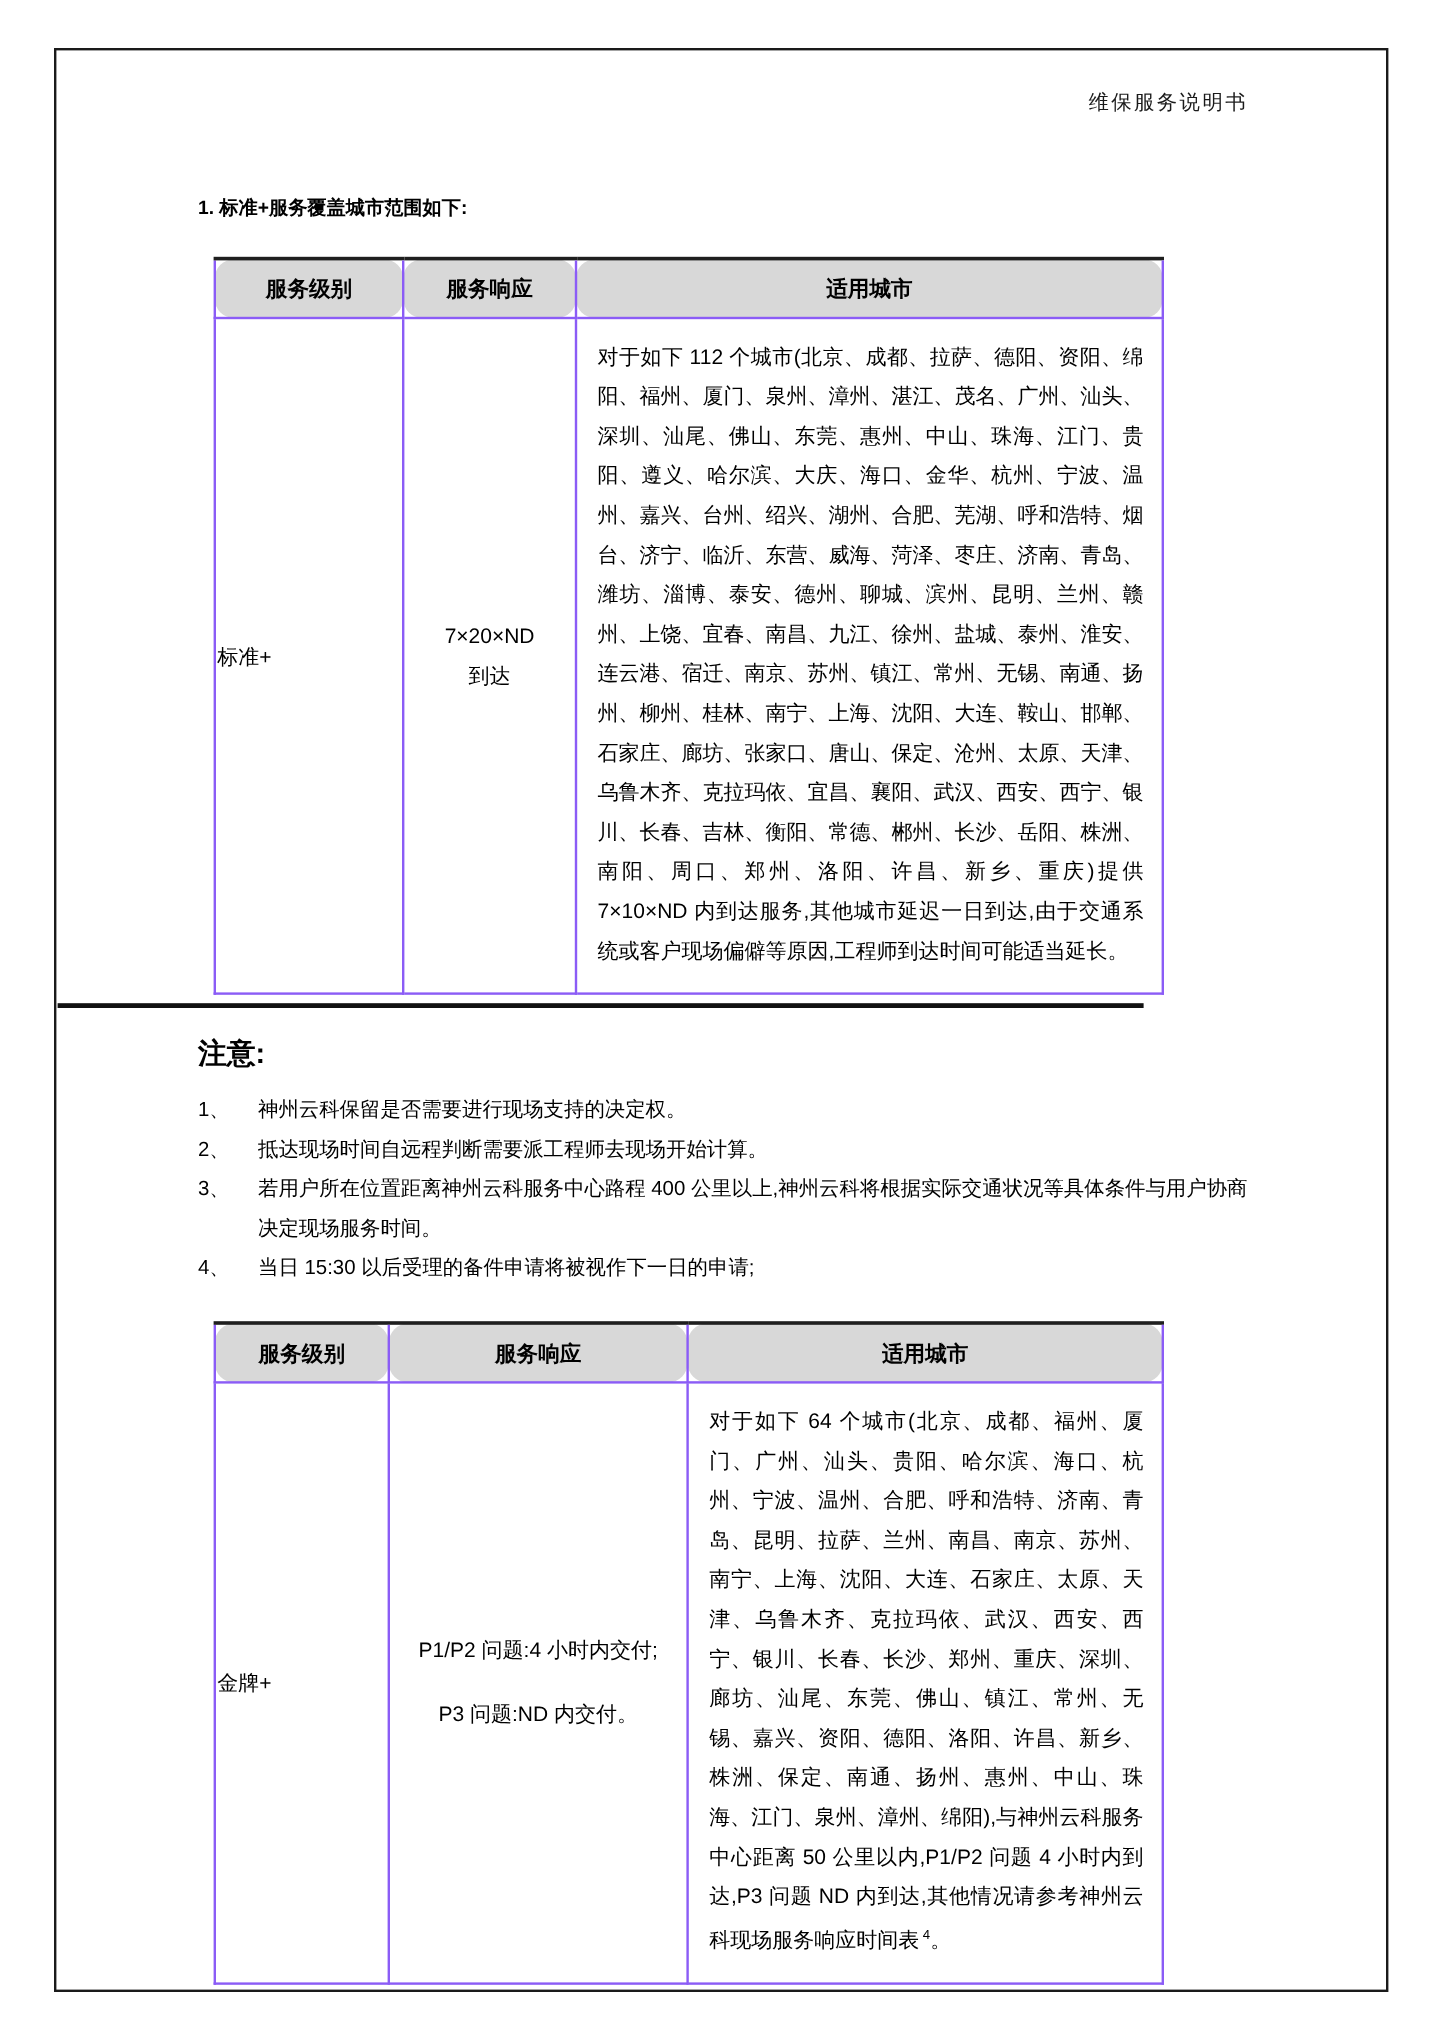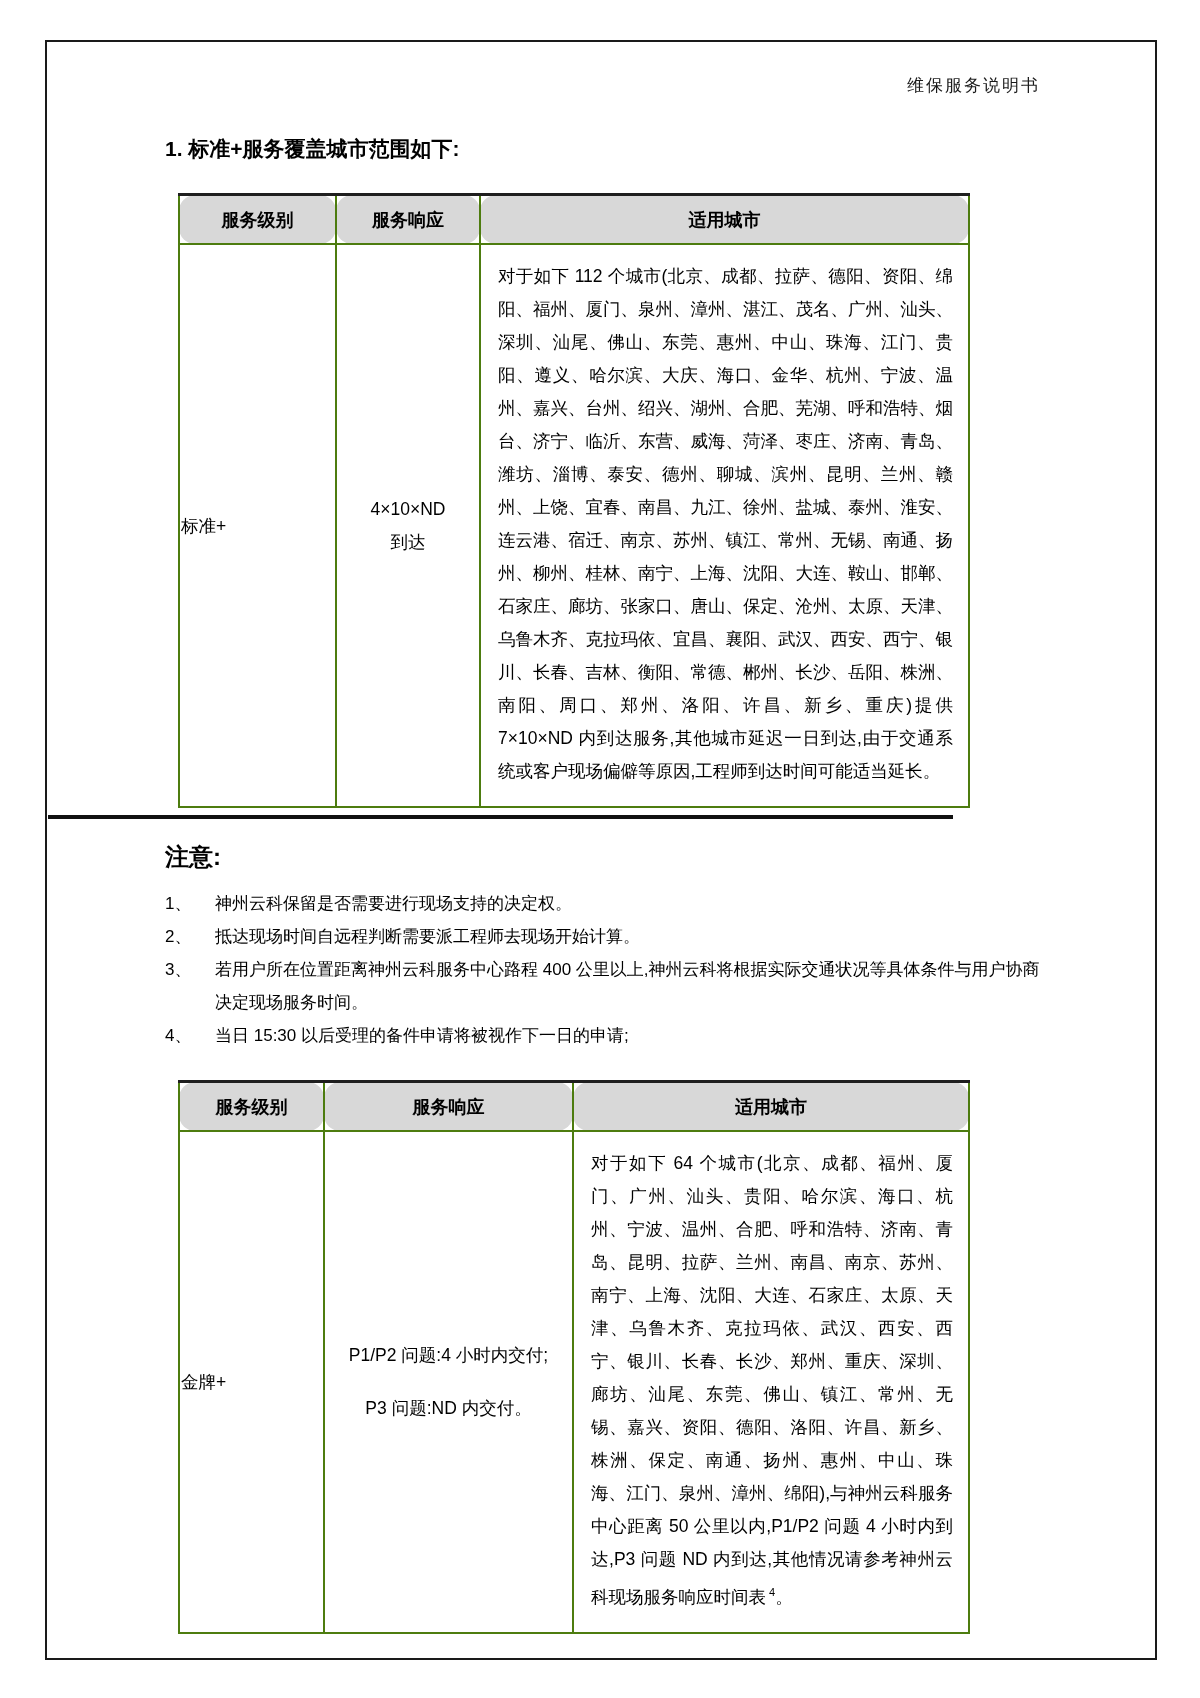--- a/index.html
+++ b/index.html
@@ -23,33 +23,33 @@
   }
   .doc-header {
     margin-top:74px;
     text-align:right;
     font-family:"Liberation Serif", serif;
     font-size:17px;
     color:#1a1a1a;
     letter-spacing:2px;
   }
   h1.sec-heading {
-    margin:38px 0 0 0;
-    font-size:21px;
+    margin:66px 0 0 0;
+    font-size:16px;
     font-weight:bold;
     color:#000;
   }
   .svc-table {
     border-collapse:collapse;
     margin-left:13px;
     width:786px;
     table-layout:fixed;
   }
   .svc-table th, .svc-table td {
-    border:2px solid #4d7c0f;
+    border:2px solid #8b5cf6;
     vertical-align:middle;
   }
   .svc-table th {
     background:#d8d8d8;
     font-size:18px;
     font-weight:bold;
     height:45px;
     text-align:center;
     border-top:3px solid #1f1f1f;
     border-radius:16px;
@@ -124,21 +124,21 @@
         <tr>
           <th class="c1">服务级别</th>
           <th class="c2">服务响应</th>
           <th class="c3">适用城市</th>
         </tr>
       </thead>
       <tbody>
         <tr>
           <td class="c1 level-cell">标准+</td>
           <td class="c2 response-cell">
-            <div>4×10×ND</div>
+            <div>7×20×ND</div>
             <div>到达</div>
           </td>
           <td class="c3 cities-cell">对于如下 112 个城市(北京、成都、拉萨、德阳、资阳、绵阳、福州、厦门、泉州、漳州、湛江、茂名、广州、汕头、深圳、汕尾、佛山、东莞、惠州、中山、珠海、江门、贵阳、遵义、哈尔滨、大庆、海口、金华、杭州、宁波、温州、嘉兴、台州、绍兴、湖州、合肥、芜湖、呼和浩特、烟台、济宁、临沂、东营、威海、菏泽、枣庄、济南、青岛、潍坊、淄博、泰安、德州、聊城、滨州、昆明、兰州、赣州、上饶、宜春、南昌、九江、徐州、盐城、泰州、淮安、连云港、宿迁、南京、苏州、镇江、常州、无锡、南通、扬州、柳州、桂林、南宁、上海、沈阳、大连、鞍山、邯郸、石家庄、廊坊、张家口、唐山、保定、沧州、太原、天津、乌鲁木齐、克拉玛依、宜昌、襄阳、武汉、西安、西宁、银川、长春、吉林、衡阳、常德、郴州、长沙、岳阳、株洲、南阳、周口、郑州、洛阳、许昌、新乡、重庆)提供 7×10×ND 内到达服务,其他城市延迟一日到达,由于交通系统或客户现场偏僻等原因,工程师到达时间可能适当延长。</td>
         </tr>
       </tbody>
     </table>
 
     <div class="section-rule"></div>
 
     <div class="notes-heading">注意:</div>

